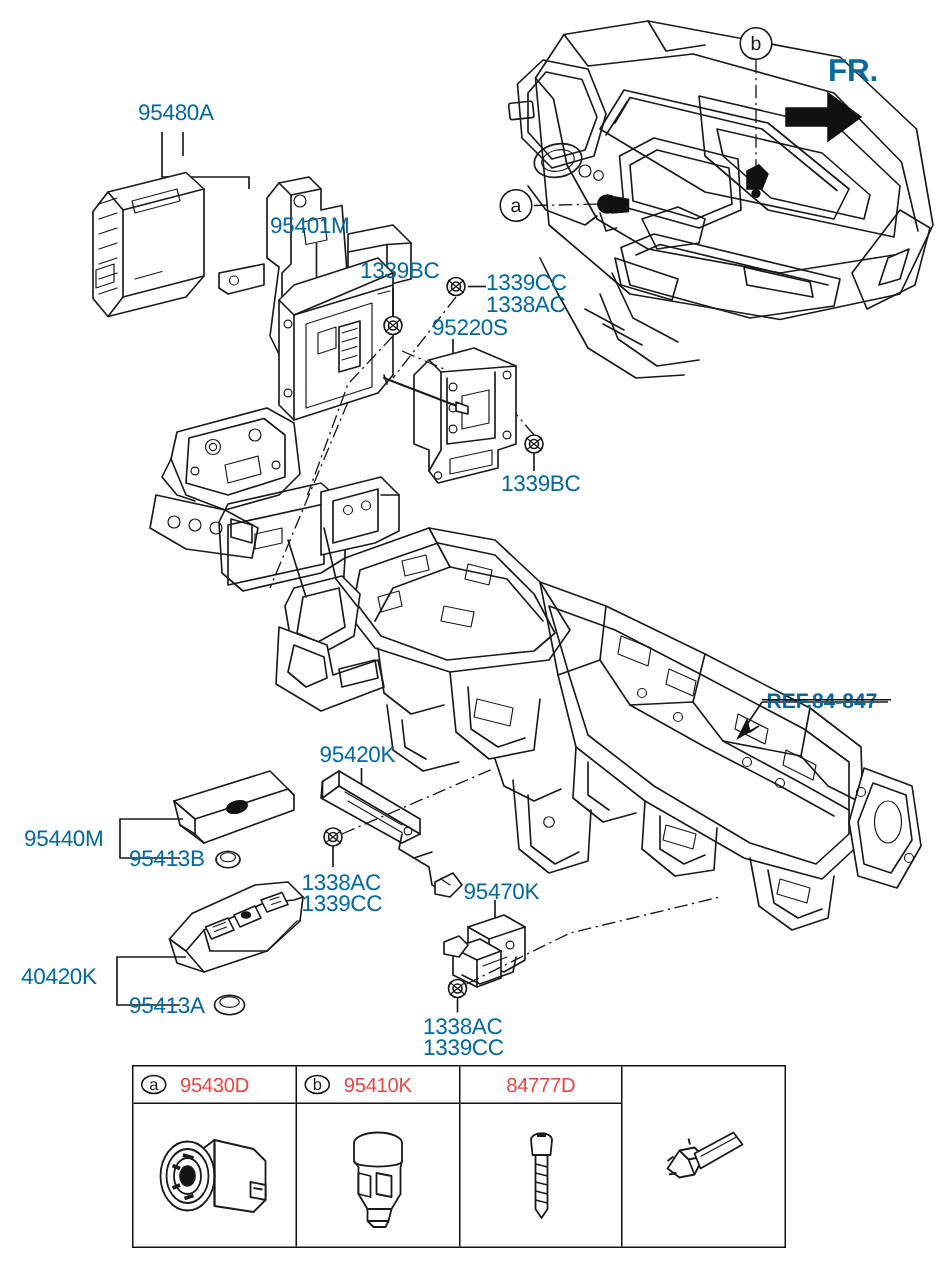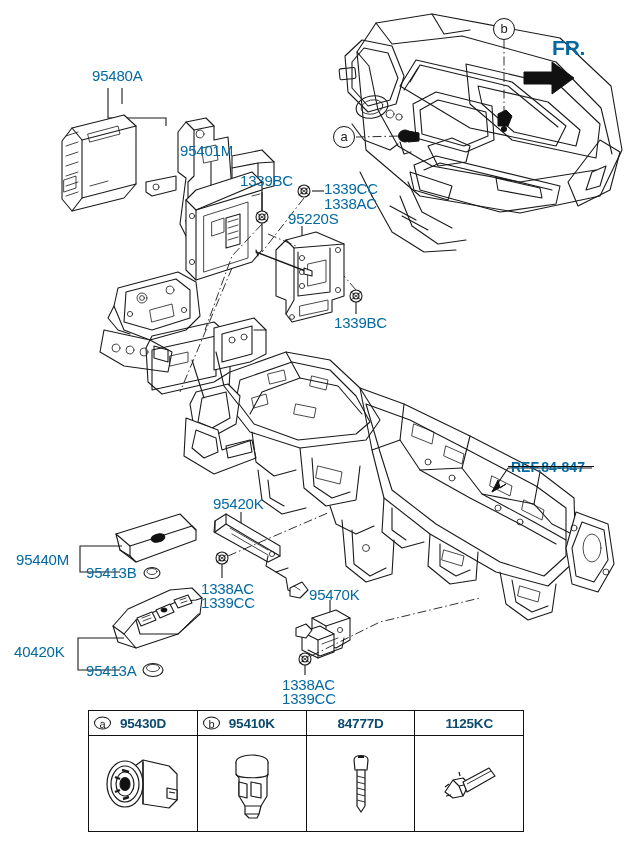--- a/index.html
+++ b/index.html
@@ -73,23 +73,22 @@
     height: 25px;
     border-bottom: 1.3px solid #111;
     display: flex;
     align-items: center;
     justify-content: center;
     position: relative;
     box-sizing: border-box;
   }
   .tbl-head .code {
     font-size: 13.5px;
-    color: #0c4a6e;
+    color: #ef4444;
     letter-spacing: -0.2px;
-    font-weight: bold;
   }
   .tbl-head .badge {
     position: absolute;
     left: 5px;
     top: 50%;
     transform: translateY(-50%);
     width: 17px; height: 13px;
     border: 1.2px solid #111;
     border-radius: 50%;
     font-size: 11px;
@@ -513,23 +512,20 @@
             <path d="M13 16 C13 10 27 10 27 16 L26 26 L14 26 Z" fill="#fff"></path>
             <path d="M17 13 L23 13" stroke-width="2"></path>
             <path d="M16 26 L16 62 L20 68 L24 62 L24 26 Z" fill="#fff"></path>
             <path d="M16 32 L24 34 M16 38 L24 40 M16 44 L24 46 M16 50 L24 52 M16 56 L24 58" stroke-width="0.9"></path>
           </g>
         </svg>
       </div>
     </div>
 
     <div class="tbl-col">
-      <div class="tbl-head">
-        <span class="code">1125KC</span>
-      </div>
       <div class="tbl-body">
         <svg width="80" height="60" viewBox="0 0 80 60">
           <g fill="none" stroke="#1a1a1a" stroke-width="1.2" stroke-linejoin="round">
             <path d="M16 38 L24 26 L34 24 L40 30 L34 42 L24 44 Z" fill="#fff"></path>
             <path d="M24 26 L30 32 L34 42 M30 32 L40 30"></path>
             <path d="M20 30 L16 33 M22 41 L17 42 M31 22 L30 18"></path>
             <path d="M34 28 L60 14 L66 22 L38 38 Z" fill="#fff"></path>
             <path d="M38 30 L62 17" stroke-width="0.9"></path>
           </g>
         </svg>

